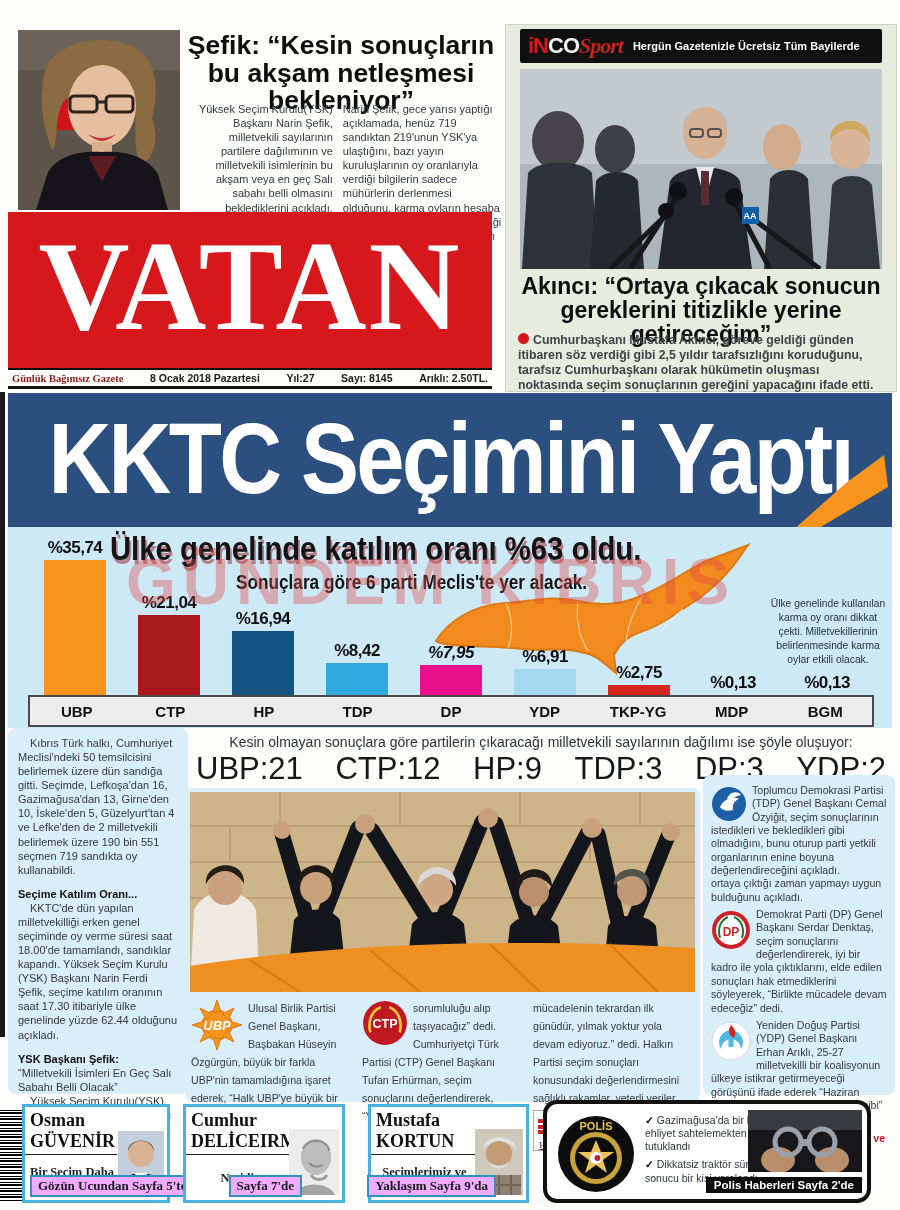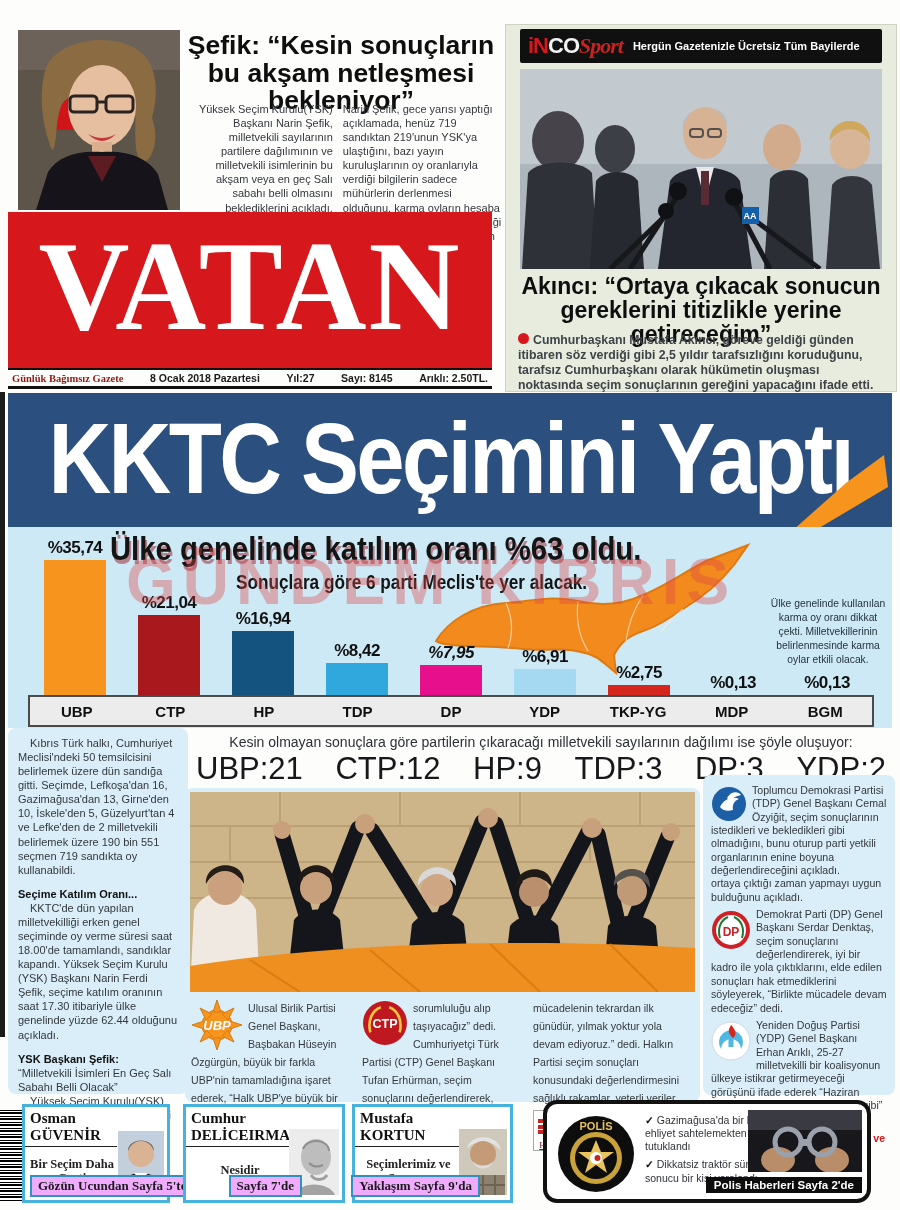--- a/index.html
+++ b/index.html
@@ -10,21 +10,21 @@
   .condL{transform:scaleX(.86);transform-origin:left;white-space:nowrap;}
   .hl{font-weight:700;color:#0e0e0e;line-height:1.04;text-align:center;}
   .body-sm{font-size:11px;line-height:1.28;color:#33383c;}
   .panel{background:#d9eef8;border-radius:8px;}
   .pct{font-weight:700;font-size:17px;color:#101010;margin-bottom:2px;letter-spacing:-.5px;}
   .bar{width:62px;}
   .bar-cell{position:absolute;bottom:33px;width:94px;display:flex;flex-direction:column;align-items:center;justify-content:flex-end;z-index:2;}
   .strip{position:absolute;left:20px;bottom:1px;width:846px;height:32px;background:#ececec;border:2px solid #4a4a4a;box-sizing:border-box;display:flex;z-index:2;}
   .strip span{flex:1;display:flex;align-items:center;justify-content:center;font-weight:700;font-size:15px;color:#101010;}
   .colbox{border:3px solid #47b2dd;background:#fff;position:absolute;top:1104px;height:99px;box-sizing:border-box;}
-  .colbox .nm{font-family:"Liberation Serif",serif;font-weight:700;font-size:15px;color:#111;
+  .colbox .nm{font-family:"Liberation Serif",serif;font-weight:700;font-size:18px;color:#111;
               border-bottom:1.5px solid #222;padding:3px 0 2px 5px;margin-right:50px;}
   .colbox .tt{font-family:"Liberation Serif",serif;font-weight:700;font-size:12.5px;color:#222;
               text-align:center;margin:10px 50px 0 2px;line-height:1.15;}
   .colbox .tag{position:absolute;bottom:3px;border:2px solid #2e93c2;background:#f0abfc;
                font-family:"Liberation Serif",serif;font-weight:700;font-size:13px;padding:1px 6px;white-space:nowrap;}
   .chip{float:left;margin:2px 5px 2px 0;}
   .logo-txt{font-weight:700;fill:#fff;}
   .pgref{color:#0d0d0d;font-weight:700;}
   .arrow-red{color:#d6171c;font-weight:700;}
   .check-item{font-size:10.5px;line-height:1.25;color:#2e3338;margin-bottom:5px;}
@@ -366,21 +366,21 @@
       <rect width="50" height="66" fill="#ececec"></rect>
       <ellipse cx="27" cy="28" rx="15" ry="18" fill="#bdbdbd"></ellipse>
       <path d="M14,20 C18,8 40,10 40,22" fill="none" stroke="#8f8f8f" stroke-width="2"></path>
       <path d="M20,34 Q26,40 34,36" stroke="#8f8f8f" stroke-width="2" fill="none"></path>
       <path d="M22,46 C26,52 34,52 38,46" stroke="#9d9d9d" stroke-width="3" fill="none"></path>
       <path d="M6,66 C10,52 40,52 46,66Z" fill="#a3a3a3"></path>
     </svg>
     <div class="tag" style="right:40px;">Sayfa 7'de</div>
   </div>
 
-  <div class="colbox" style="left:352px;width:161px;">
+  <div class="colbox" style="left:368px;width:161px;">
     <div class="nm">Mustafa KORTUN</div>
     <div class="tt">Seçimlerimiz ve Sonrası</div>
     <svg class="abs" style="right:3px;top:22px;" width="48" height="66" viewBox="0 0 48 66">
       <rect width="48" height="66" fill="#cfc9bb"></rect>
       <path d="M8,20 C10,4 40,4 42,22 C34,10 16,10 8,20Z" fill="#e3e3e3"></path>
       <circle cx="24" cy="25" r="13" fill="#c59a76"></circle>
       <path d="M14,32 C16,42 32,42 34,32 C30,38 18,38 14,32Z" fill="#dcdcdc"></path>
       <rect x="2" y="46" width="44" height="20" fill="#8d8270"></rect>
       <g stroke="#6e6452" stroke-width="2">
           <line x1="12" y1="46" x2="12" y2="66"></line>

